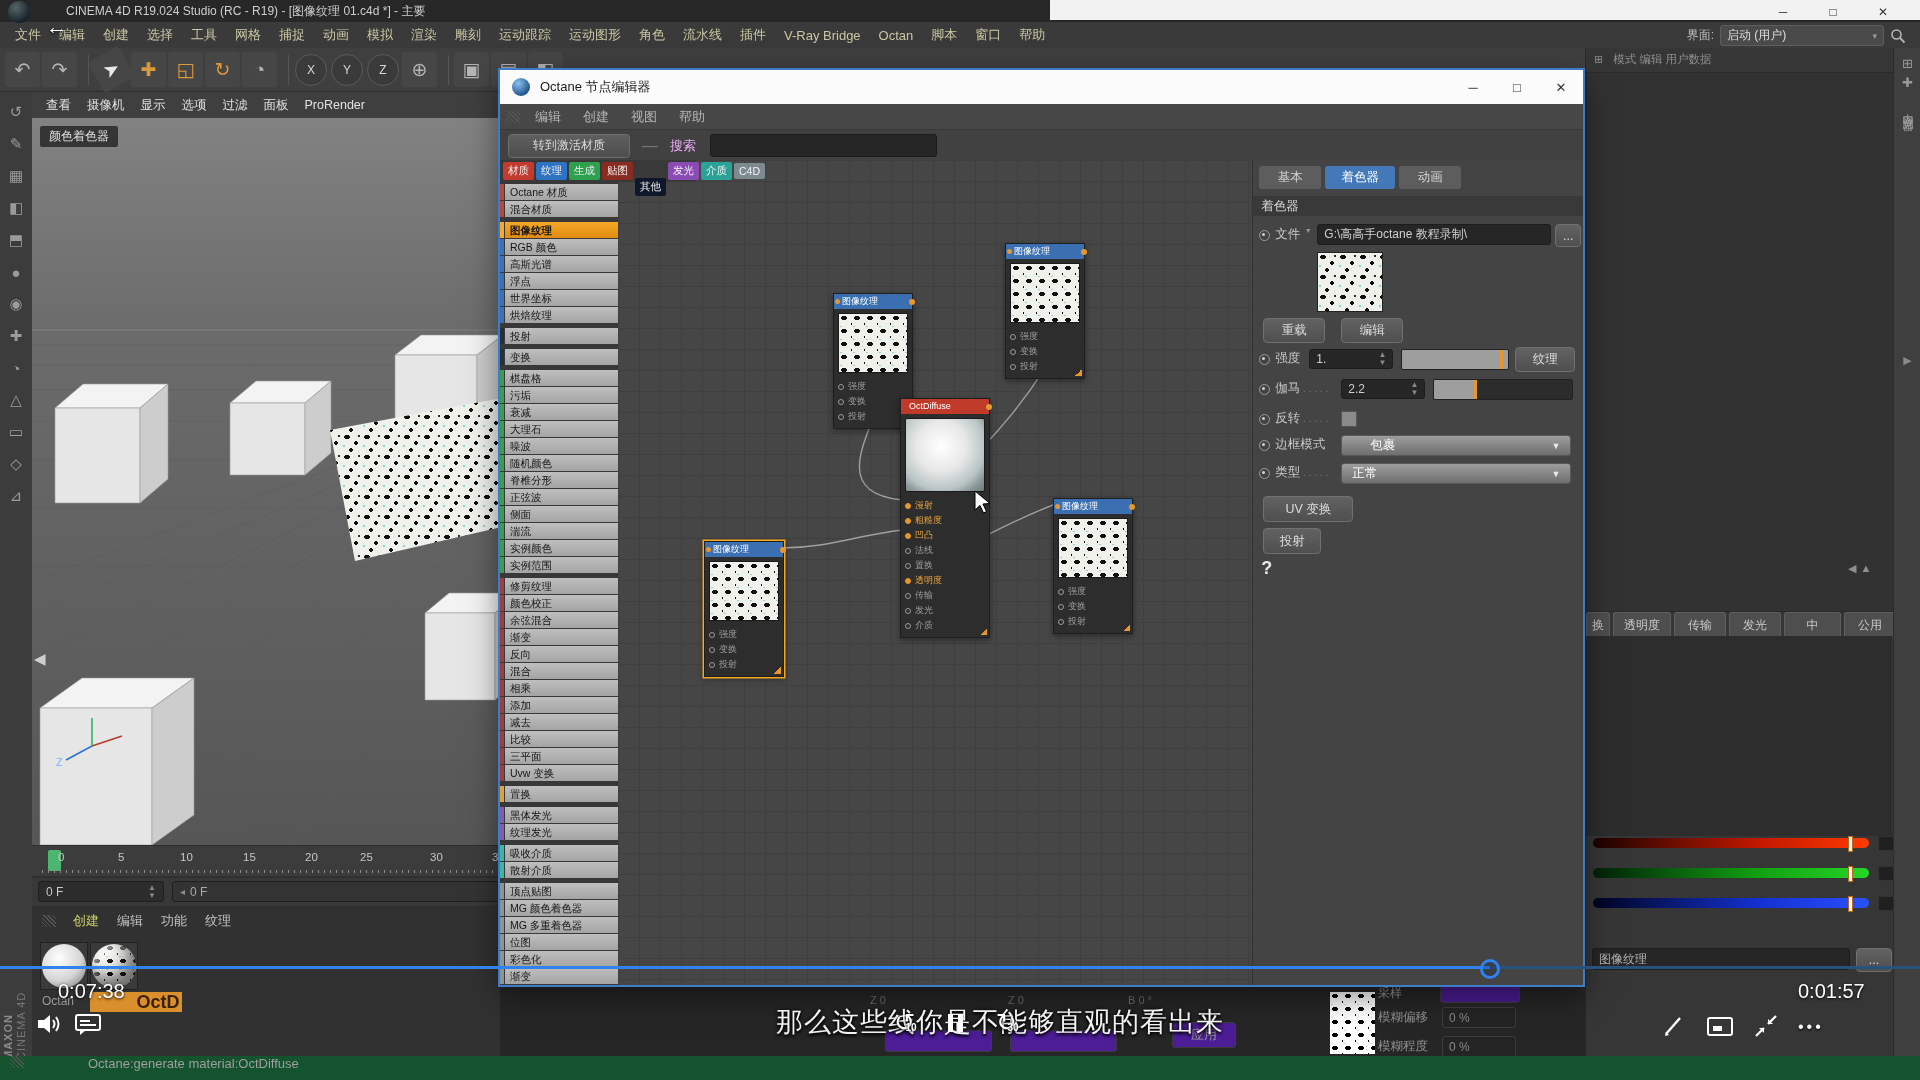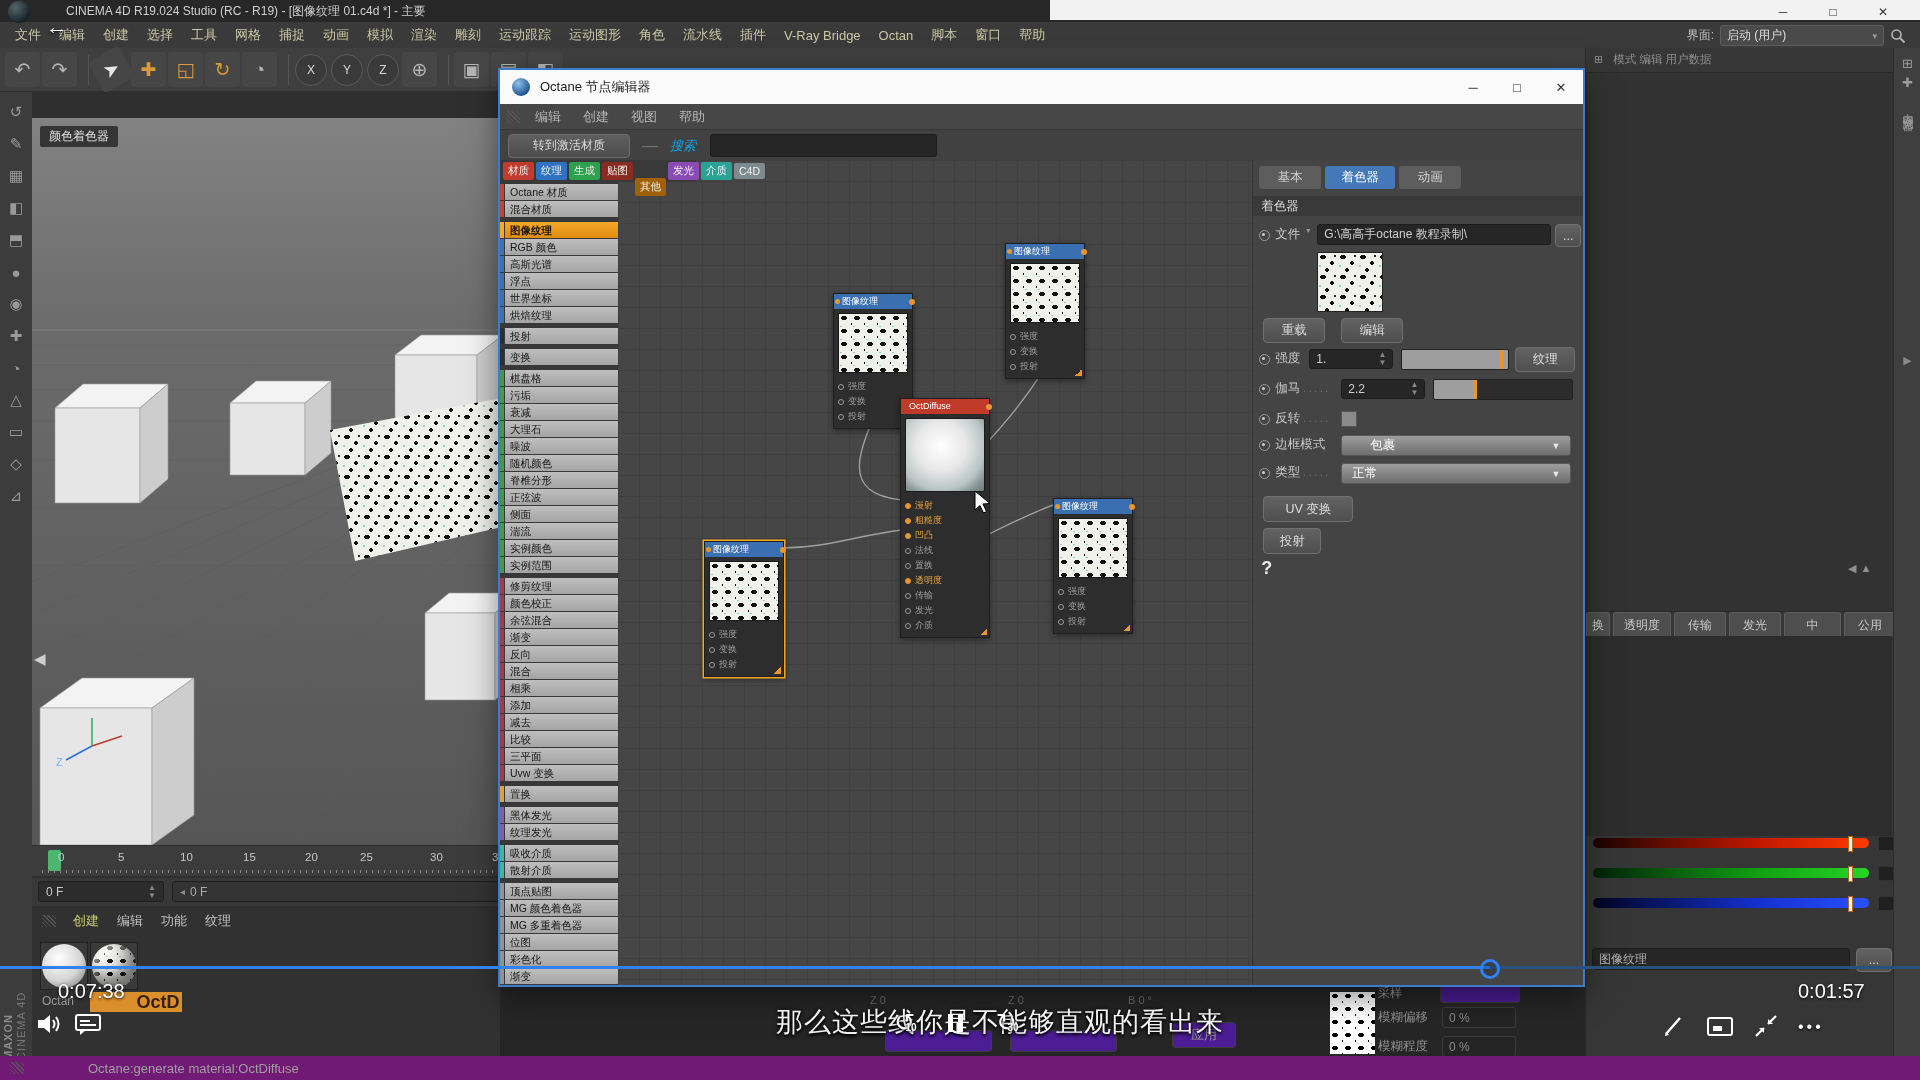--- a/index.html
+++ b/index.html
@@ -50,21 +50,21 @@
   #matmgr{left:32px;top:908px;width:473px;height:148px;background:#313131;}
   .matmenu-item{font-size:13px;color:#c0c0c0;padding:3px 9px;}
   .matthumb{position:absolute;width:46px;height:46px;background:#3a3a3a;border:1px solid #222;}
   .matsphere{position:absolute;inset:1px;border-radius:50%;}
   #watermark{left:2px;top:940px;height:120px;display:flex;gap:1px;}
   .wmtext{writing-mode:vertical-rl;transform:rotate(180deg);font-size:11px;color:#8a8a8a;letter-spacing:1px;font-weight:bold;}
   
   #bottomstrip{left:500px;top:985px;width:1420px;height:71px;background:#262626;}
   .ghosttxt{position:absolute;font-size:11px;color:#6e6e6e;}
   .ghostbtn{position:absolute;background:#4c1d95;border:1px solid #3c3c3c;border-radius:3px;}
-  #statusbar{left:0;top:1056px;width:1920px;height:24px;background:#701a75;display:flex;align-items:center;}
+  #statusbar{left:0;top:1056px;width:1920px;height:24px;background:#14532d;display:flex;align-items:flex-start;}
   #status-text{font-size:13px;color:#9f9f9f;margin-left:64px;}
   .grip{width:14px;height:12px;margin-left:10px;background:repeating-linear-gradient(45deg,#555 0 1px,transparent 1px 3px);}
   
   #rightdock{left:1585px;top:48px;width:335px;height:1008px;background:#363636;border-left:1px solid #2a2a2a;}
   #dock-tabs{position:absolute;left:0px;top:564px;display:flex;gap:3px;}
   .dtab{height:24px;background:#4e4e4e;border:1px solid #5e5e5e;border-bottom:none;border-radius:3px 3px 0 0;
     color:#c9c9c9;font-size:12px;display:flex;align-items:center;justify-content:center;}
   .rgbbar{position:absolute;left:7px;width:276px;height:10px;border-radius:5px;}
   .rgbmark{position:absolute;top:-2px;width:3px;height:14px;background:#f5f5f5;border:1px solid #b56a1e;}
   .rgbbox{position:absolute;left:292px;width:30px;height:13px;background:#202020;border:1px solid #333;}
@@ -228,20 +228,29 @@
       <div class="lsicon">●</div>
       <div class="lsicon">◉</div>
       <div class="lsicon">✚</div>
       <div class="lsicon">◔</div>
       <div class="lsicon">△</div>
       <div class="lsicon">▭</div>
       <div class="lsicon">◇</div>
       <div class="lsicon">⊿</div>
     </div>
 
+  <div id="vpmenu" class="abs">
+      <span class="vpm">查看</span>
+      <span class="vpm">摄像机</span>
+      <span class="vpm">显示</span>
+      <span class="vpm">选项</span>
+      <span class="vpm">过滤</span>
+      <span class="vpm">面板</span>
+      <span class="vpm">ProRender</span>
+    </div>
   <div id="viewport" class="abs">
     <svg id="vpsvg" width="473" height="727" style="position:absolute;left:0;top:0;">
         <line x1="0" y1="212" x2="473" y2="212" stroke="#8d8d8d" stroke-width="1" opacity="0.6"></line>
         <line x1="668" y1="212" x2="-700" y2="727" stroke="#5c5c5c" stroke-width="1" opacity="0.55"></line>
         <line x1="668" y1="212" x2="-540" y2="727" stroke="#5c5c5c" stroke-width="1" opacity="0.55"></line>
         <line x1="668" y1="212" x2="-380" y2="727" stroke="#5c5c5c" stroke-width="1" opacity="0.55"></line>
         <line x1="668" y1="212" x2="-220" y2="727" stroke="#5c5c5c" stroke-width="1" opacity="0.55"></line>
         <line x1="668" y1="212" x2="-60" y2="727" stroke="#5c5c5c" stroke-width="1" opacity="0.55"></line>
         <line x1="668" y1="212" x2="100" y2="727" stroke="#5c5c5c" stroke-width="1" opacity="0.55"></line>
         <line x1="668" y1="212" x2="260" y2="727" stroke="#5c5c5c" stroke-width="1" opacity="0.55"></line>
@@ -414,30 +423,30 @@
     <div id="nw-menu">
       <div class="grip" style="margin-left:6px;margin-right:4px;"></div>
     <span class="nwm">编辑</span>
         <span class="nwm">创建</span>
         <span class="nwm">视图</span>
         <span class="nwm">帮助</span>
       </div>
     <div id="nw-toolbar">
       <div id="goto-btn">转到激活材质</div>
       <span style="color:#777;margin-left:12px;">—</span>
-      <span style="font-size:13px;color:#0ea5e9;margin-left:12px;font-style:italic;">搜索</span>
+      <span style="font-size:13px;color:#f0abfc;margin-left:12px;">搜索</span>
       <div id="search-input"></div>
     </div>
     <div id="nw-body">
       <div id="tagrow">
           <span class="tag" style="background: rgb(194, 59, 46);">材质</span>
           <span class="tag" style="background: rgb(46, 114, 194);">纹理</span>
           <span class="tag" style="background: rgb(46, 160, 78);">生成</span>
           <span class="tag" style="background: rgb(138, 43, 34);">贴图</span>
-          <span class="tag" style="background: #a16207; margin-top: 32px;">其他</span>
+          <span class="tag" style="background: #0f172a; margin-top: 32px;">其他</span>
           <span class="tag" style="background: rgb(138, 75, 181);">发光</span>
           <span class="tag" style="background: rgb(42, 163, 150);">介质</span>
           <span class="tag" style="background: rgb(125, 138, 143);">C4D</span>
         </div>
       <div id="nodelist">
           <div class="ngroup">
             <div class="nitem">
               <div class="nstrip" style="background: rgb(181, 71, 61);"></div>
               <div class="nlabel">Octane 材质</div>
             </div>

